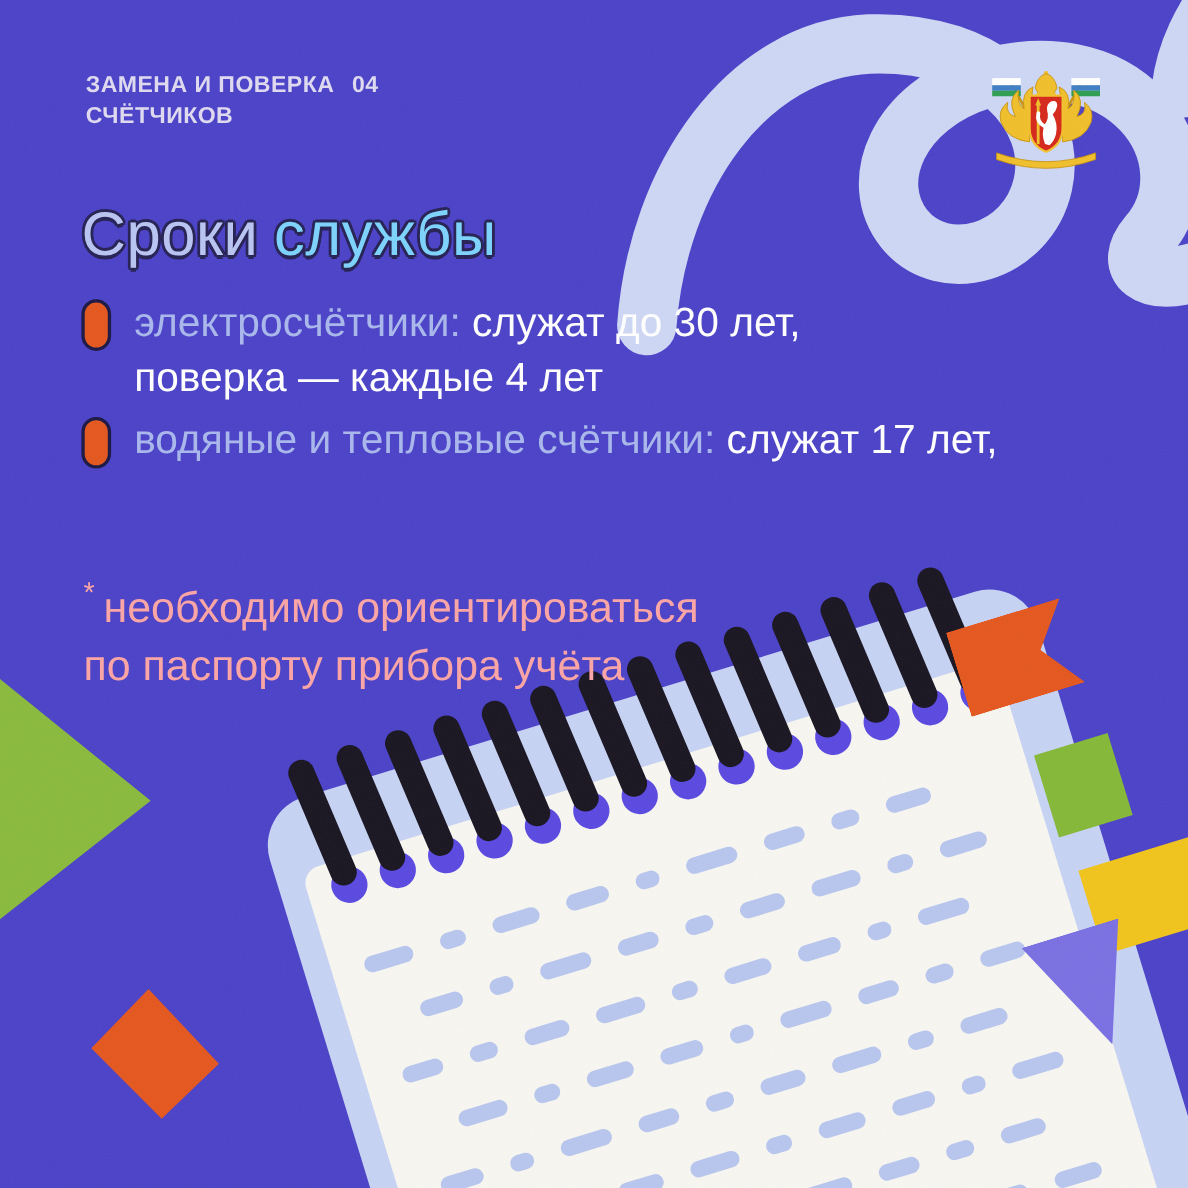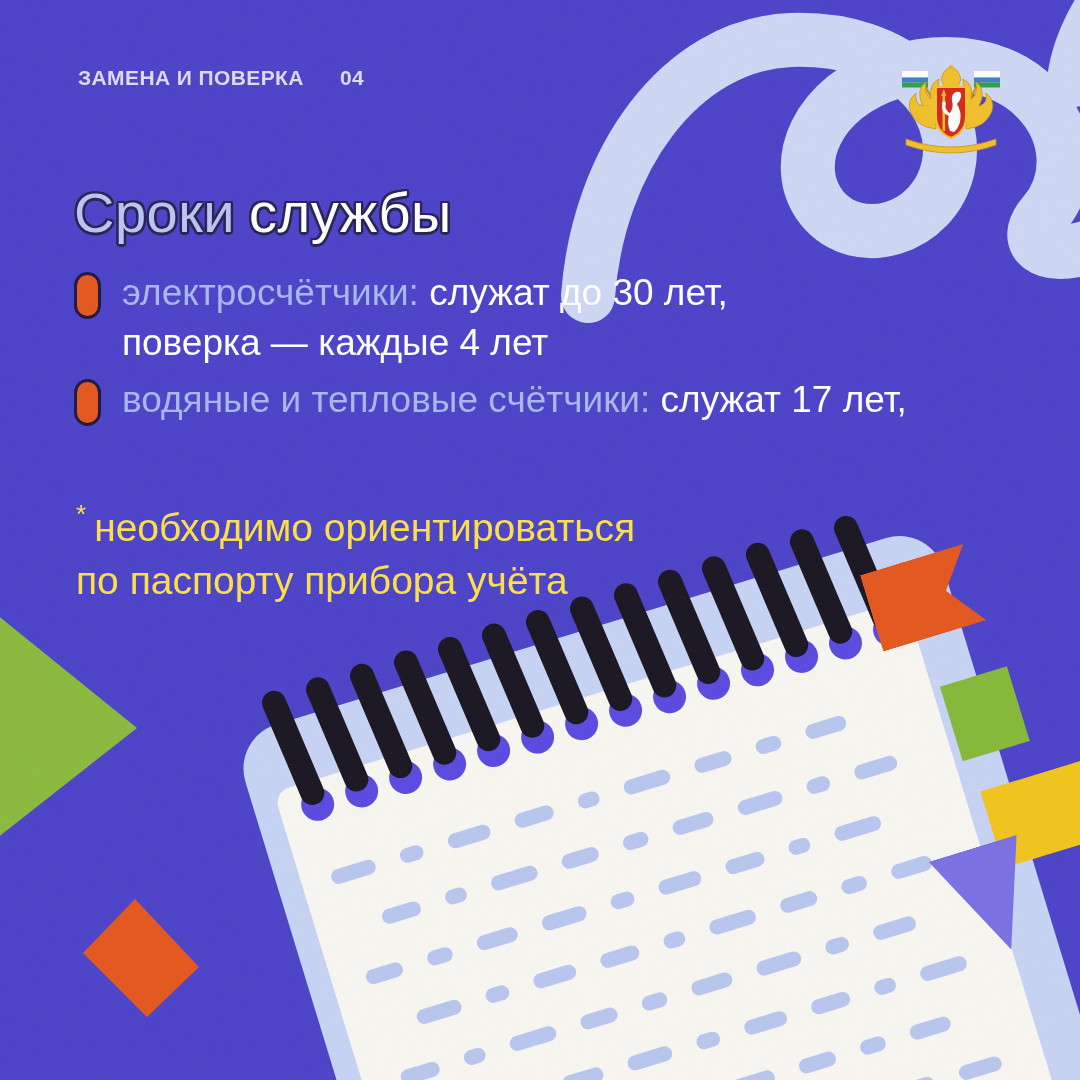--- a/index.html
+++ b/index.html
@@ -42,35 +42,35 @@
   .tab-yellow{position:absolute;left:700px;top:270px;width:128px;height:80px;background:var(--yellow,#f1c41c);}
   .tab-purple{
     position:absolute;left:630px;top:322px;width:92px;height:108px;background:var(--purple,#7a70e2);
     clip-path:polygon(0 0,100% 0,58% 100%);
   }
   
   .txt{position:absolute;z-index:4;}
   #header{left:78px;top:64px;font-size:21px;font-weight:700;line-height:28px;
     color:var(--header,#dfdaf0);letter-spacing:.4px;}
   #header .row{display:flex;align-items:baseline;}
-  #header .pagenum{margin-left:36px;}
+  #header .pagenum{margin-left:16px;}
   #title{left:74px;top:180px;font-size:56px;font-weight:500;letter-spacing:.5px;
     text-shadow:-2px -2px 0 var(--ink,#262254),2px -2px 0 var(--ink,#262254),
       -2px 2px 0 var(--ink,#262254),2px 2px 0 var(--ink,#262254),
       0 -2.5px 0 var(--ink,#262254),0 3px 0 var(--ink,#262254),
       -2.5px 0 0 var(--ink,#262254),2.5px 0 0 var(--ink,#262254);}
   #title .hl{color:var(--title-hl,#b9c4f2);}
-  #title .rest{color:#ffffff;margin-left:14px;}
+  #title .rest{color:#7dd3fc;margin-left:14px;}
   .bullet{left:74px;display:flex;gap:21px;font-size:37px;line-height:50px;color:#ffffff;}
   #bullet-1{top:268px;}
   #bullet-2{top:375px;}
   .pill{flex:0 0 auto;width:27px;height:47px;margin-top:4px;border-radius:15px;
     background:var(--orange,#e4571e);border:3px solid #1c1844;box-sizing:border-box;}
   .bullet .hl{color:var(--hl,#a9b7ec);}
-  #footnote{left:76px;top:488px;font-size:39px;line-height:53px;color:#fde047;}
+  #footnote{left:76px;top:512px;font-size:39px;line-height:53px;color:#fca5a5;}
   #footnote sup{font-size:26px;vertical-align:18px;margin-right:8px;}
   
   #grain{position:absolute;left:0;top:0;width:1080px;height:1080px;z-index:6;pointer-events:none;}
 </style>
 </head>
 <body>
 
 <div id="stage" style="--bg: #4b42c8; --cover: #c7d3f4; --page: #f7f6f1; --dash: #b8c6ee; --hole: #5a49e0; --bar: #191521; --orange: #e4571e; --green: #85b838; --yellow: #f1c41c; --purple: #7a70e2; --hl: #a9b7ec; --title-hl: #b9c4f2; --ink: #262254; --header: #dfdaf0;">
 
   <svg id="bg-decor" viewBox="0 0 1080 1080">
@@ -261,20 +261,23 @@
     <div class="tab-green"></div>
     <div class="tab-yellow"></div>
     <div class="tab-purple"></div>
   </div>
 
   <div id="header" class="txt">
     <div class="row">
       <span>ЗАМЕНА И ПОВЕРКА</span>
       <span class="pagenum">04</span>
     </div>
+    <div class="row">
+      <span>СЧЁТЧИКОВ</span>
+    </div>
   </div>
 
   <div id="title" class="txt">
     <span class="hl">Сроки</span><span class="rest">службы</span>
   </div>
 
   <div id="bullet-1" class="txt bullet">
     <div class="pill"></div>
     <div>
       <div><span class="hl">электросчётчики:</span><span> служат до 30 лет,</span></div>

